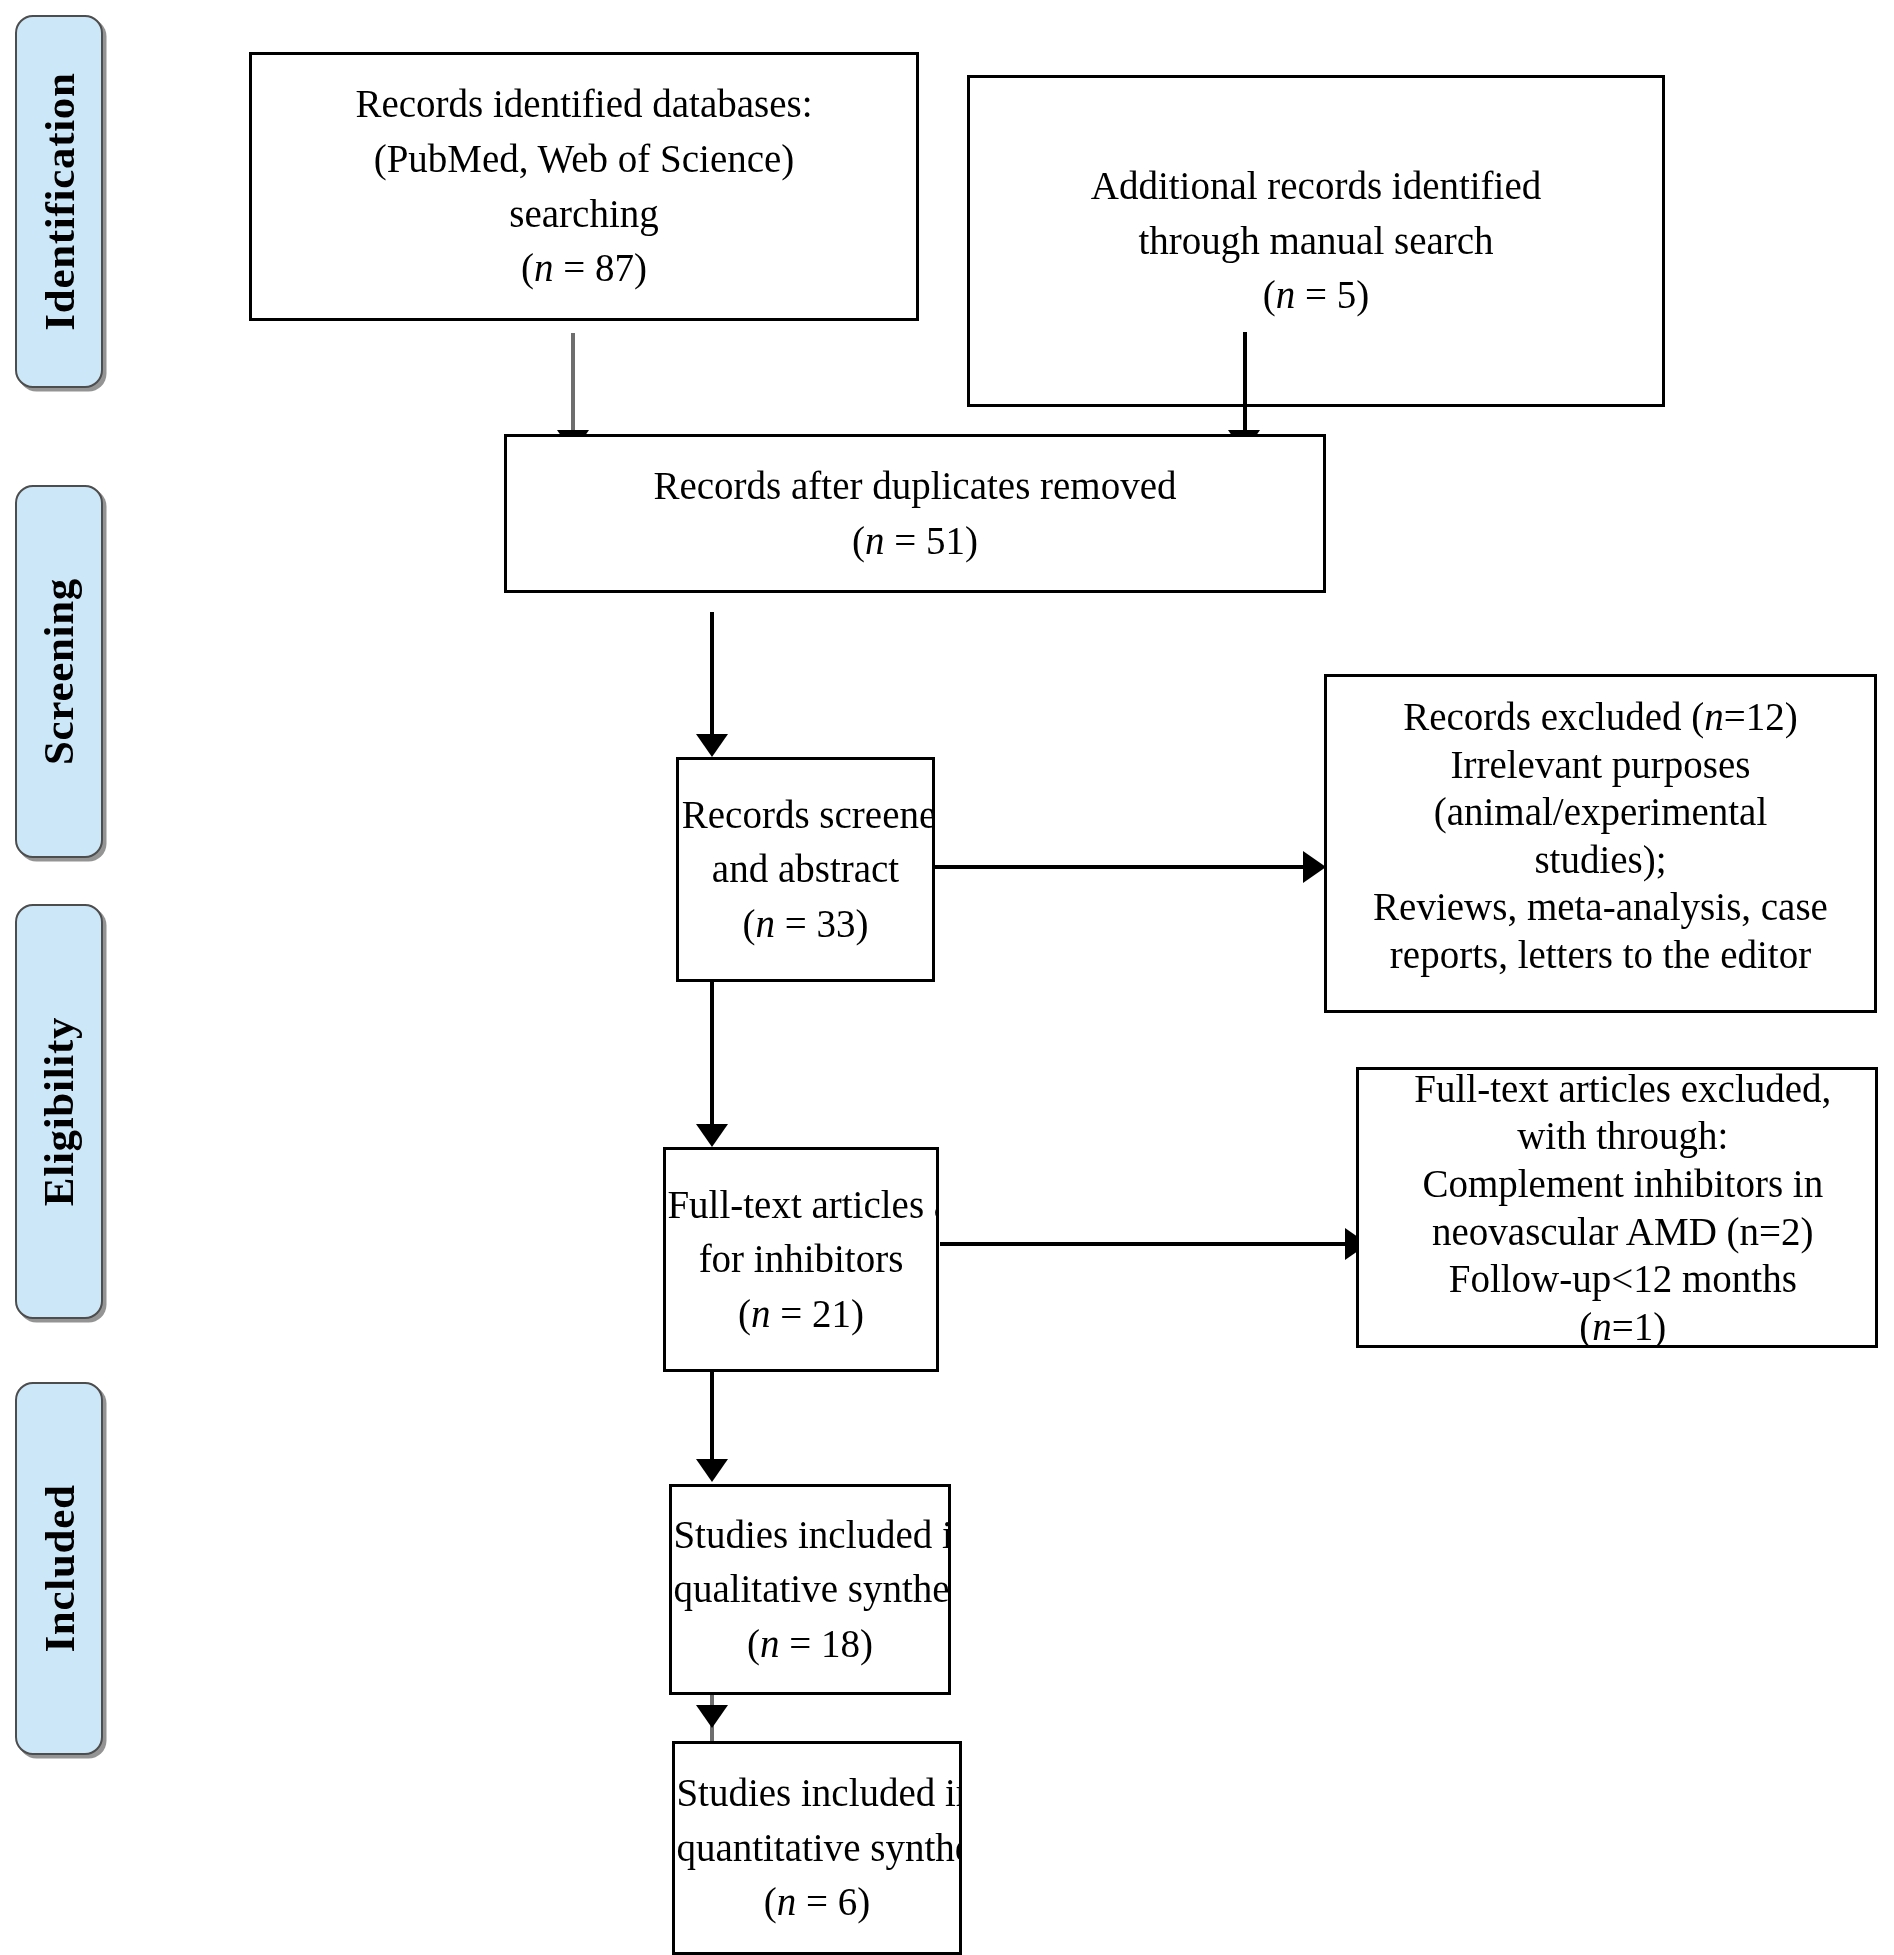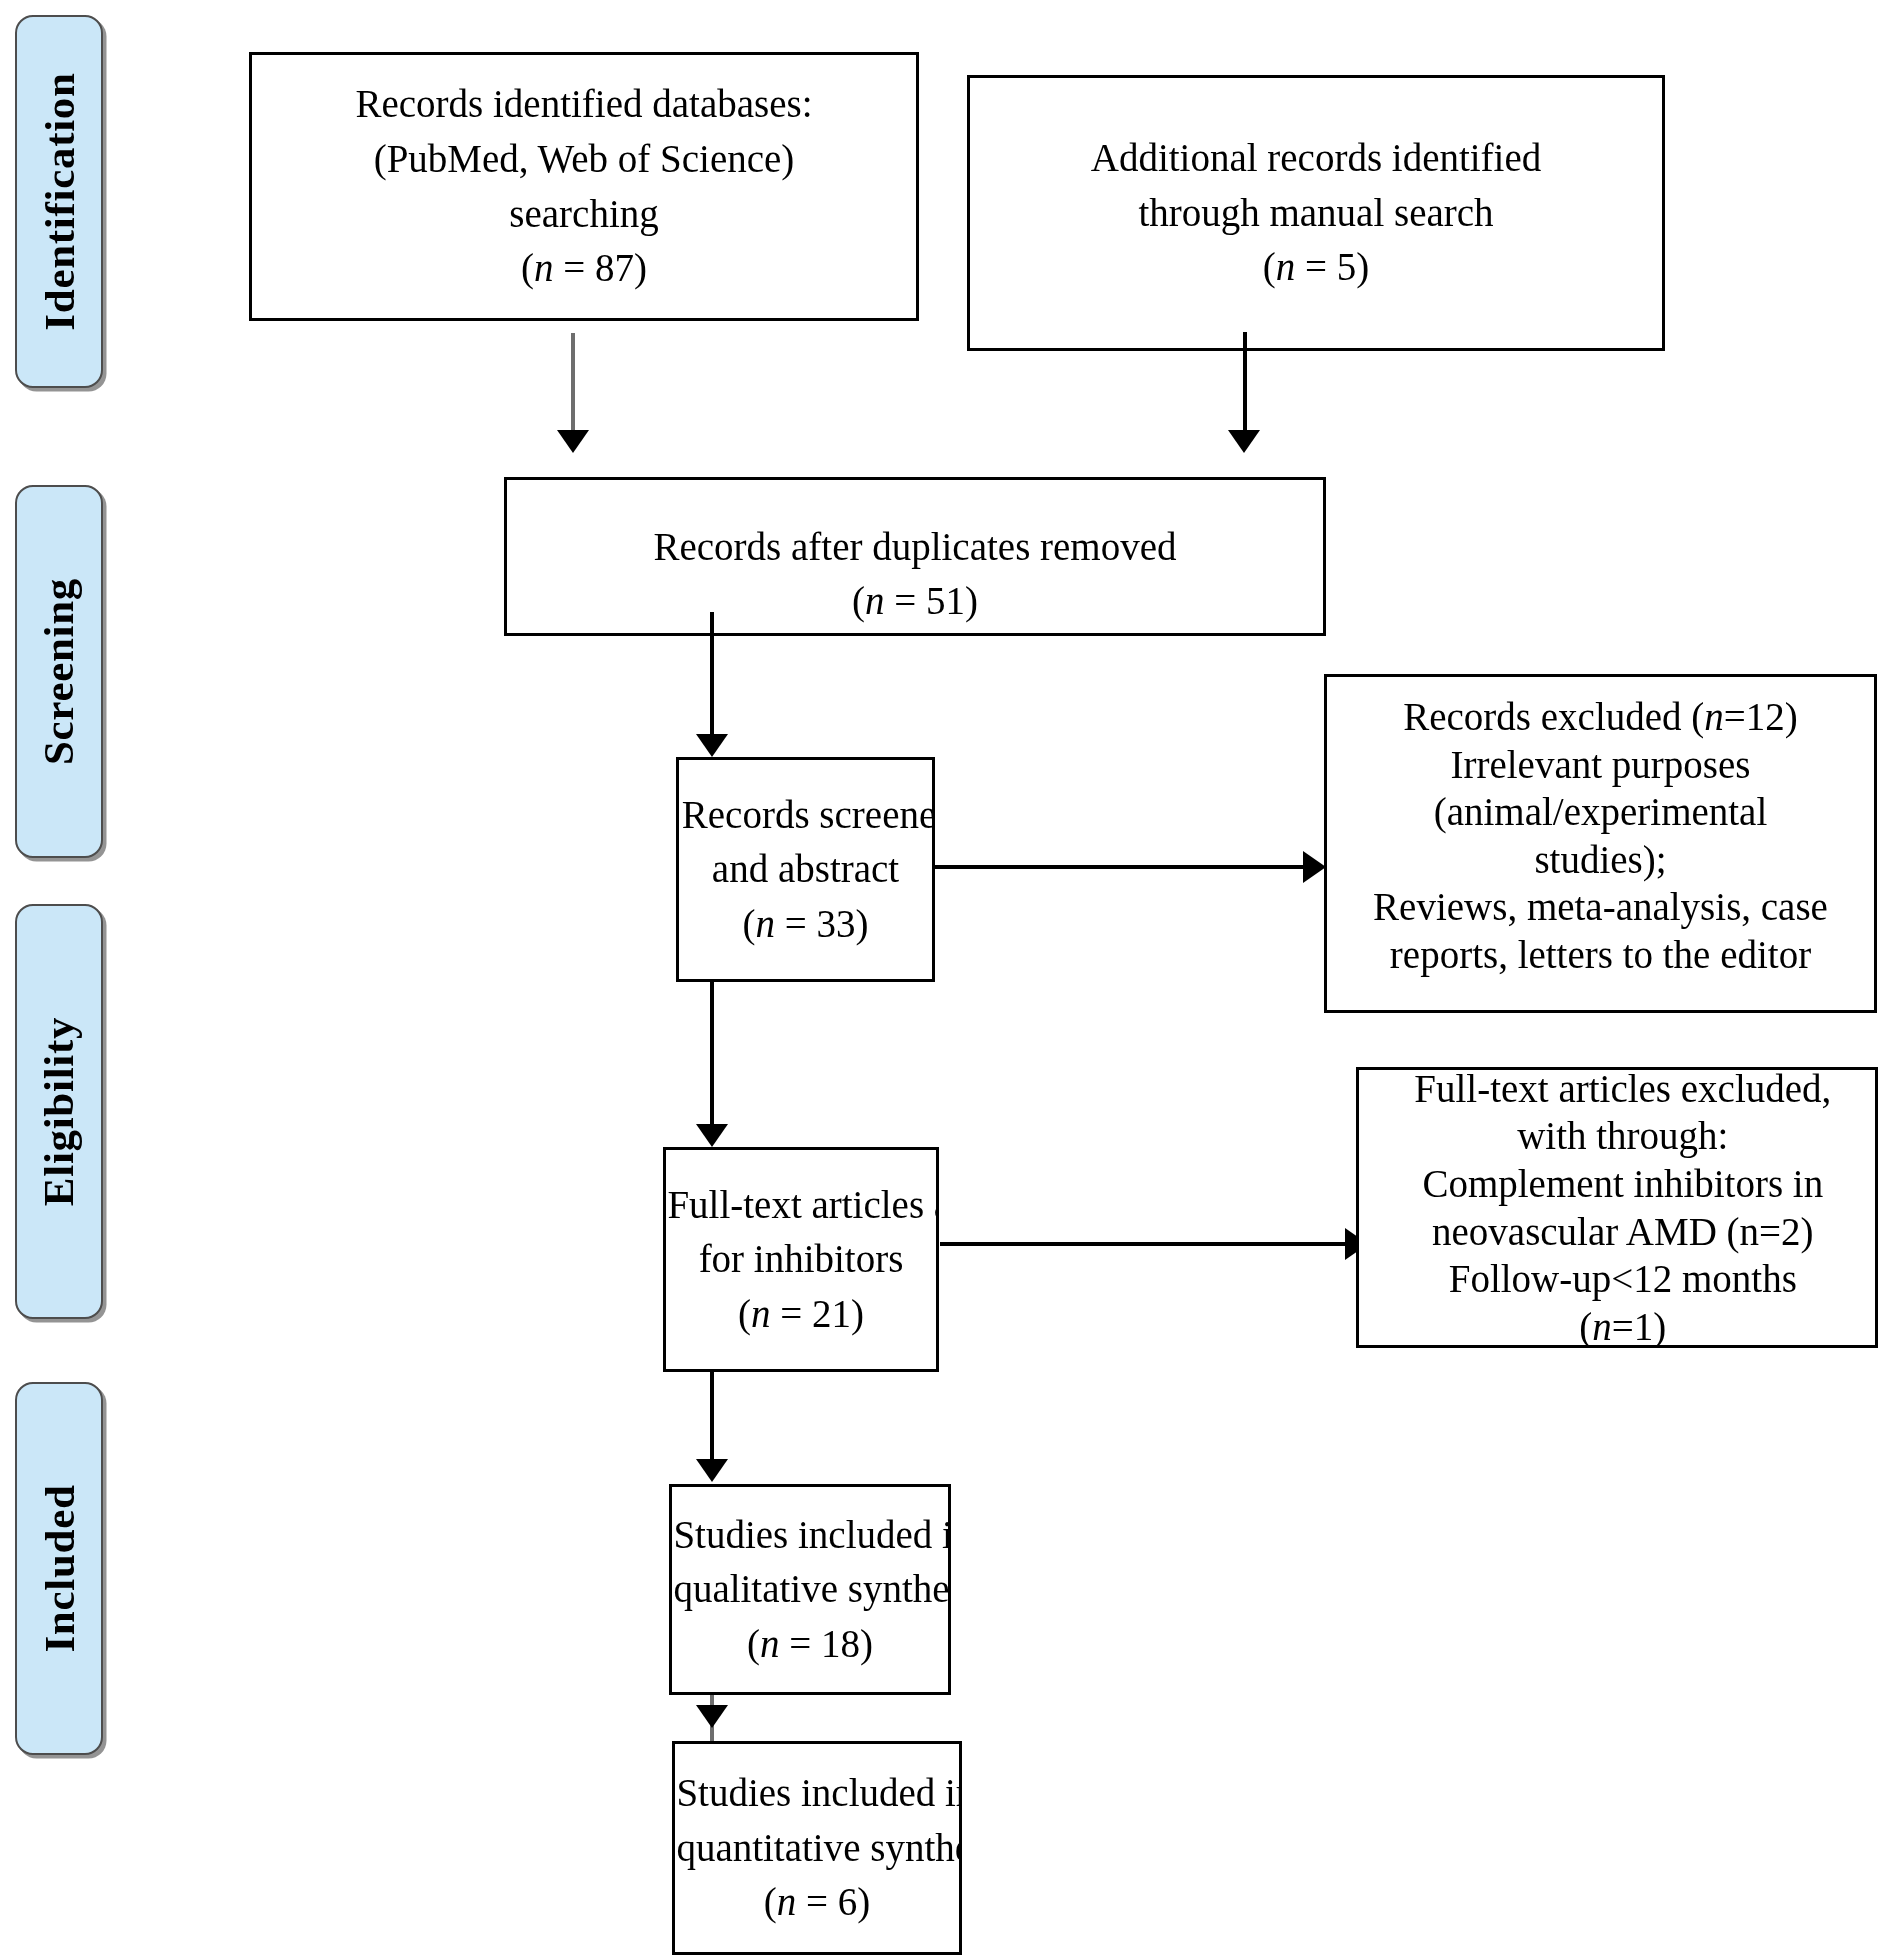--- a/index.html
+++ b/index.html
@@ -115,33 +115,33 @@
     <span class="stage-label">Included</span>
   </div>
 
   <div class="flow-box" style="left:249px; top:52px; width:670px; height:269px;">
     <span class="line">Records identified databases:</span>
     <span class="line">(PubMed, Web of Science)</span>
     <span class="line">searching</span>
     <span class="line">(<i>n</i> = 87)</span>
   </div>
 
-  <div class="flow-box" style="left:967px; top:75px; width:698px; height:276px;">
+  <div class="flow-box" style="left:967px; top:75px; width:698px; height:332px;">
     <span class="line">Additional records identified</span>
     <span class="line">through manual search</span>
     <span class="line">(<i>n</i> = 5)</span>
   </div>
 
   <div class="v-line gray" style="left:571px; top:333px; height:104px;"></div>
   <div class="arrow-down" style="left:557px; top:430px;"></div>
 
   <div class="v-line" style="left:1243px; top:332px; height:105px;"></div>
   <div class="arrow-down" style="left:1228px; top:430px;"></div>
 
-  <div class="flow-box" style="left:504px; top:477px; width:822px; height:159px;justify-content:flex-end;">
+  <div class="flow-box" style="left:504px; top:434px; width:822px; height:159px;">
     <span class="line">Records after duplicates removed</span>
     <span class="line">(<i>n</i> = 51)</span>
   </div>
 
   <div class="v-line" style="left:710px; top:612px; height:128px;"></div>
   <div class="arrow-down" style="left:696px; top:734px;"></div>
 
   <div class="flow-box" style="left:676px; top:757px; width:259px; height:225px; padding-left:2.8px; padding-right:2.8px;">
     <span class="line">Records screened by title</span>
     <span class="line">and abstract</span>

